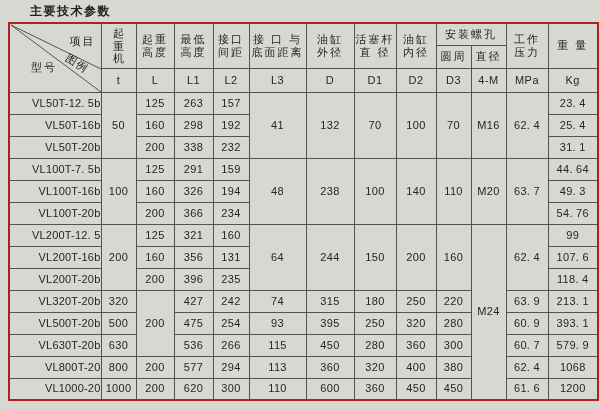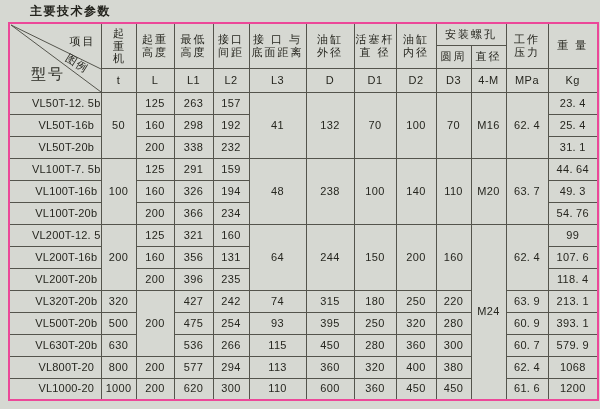--- a/index.html
+++ b/index.html
@@ -13,44 +13,44 @@
   .page-title{
     position:absolute;left:10px;top:3px;
     font-size:12px;font-weight:bold;color:#23231d;
     letter-spacing:1.5px;
     margin-left:20px;
   }
   table.spec{
     position:absolute;left:8px;top:22px;
     width:589px;
     border-collapse:collapse;table-layout:fixed;
-    border:2px solid #ec4899;
+    border:2px solid #b91c1c;
   }
   .spec th,.spec td{
     border:1px solid #54544c;
     font-size:11px;font-weight:normal;
     text-align:center;vertical-align:middle;
     padding:0;color:#26261f;line-height:1.15;
     overflow:hidden;white-space:nowrap;
   }
   thead tr.r1{height:22px;}
   thead tr.r2{height:23px;}
   thead tr.r3{height:24px;}
   tbody tr{height:22px;}
   tbody td{font-size:11px;letter-spacing:0.3px;}
-  tbody td.model{text-align:center;padding-left:22px;letter-spacing:0.2px;}
+  tbody td.model{text-align:right;padding-left:22px;letter-spacing:0.2px;}
   .hl{display:block;line-height:13px;letter-spacing:2px;}
   .hlv{display:block;line-height:12.5px;}
   .unit{letter-spacing:0.5px;}
   
   td.diag{position:relative;padding:0;}
   td.diag svg{position:absolute;left:0;top:0;width:92px;height:69px;}
   .diag-top{position:absolute;top:11px;right:5px;letter-spacing:2px;font-size:11px;}
   .diag-mid{position:absolute;left:55px;top:33px;transform:rotate(32deg);font-size:11px;letter-spacing:1px;}
-  .diag-bot{position:absolute;bottom:9px;left:21px;letter-spacing:2px;font-size:15px;}
+  .diag-bot{position:absolute;bottom:18px;left:21px;letter-spacing:2px;font-size:11px;}
 </style>
 </head>
 <body>
 
 <div class="page-title">主要技术参数</div>
 
 <table class="spec">
   <colgroup>
     <col style="width:92px">
       <col style="width:35px">

